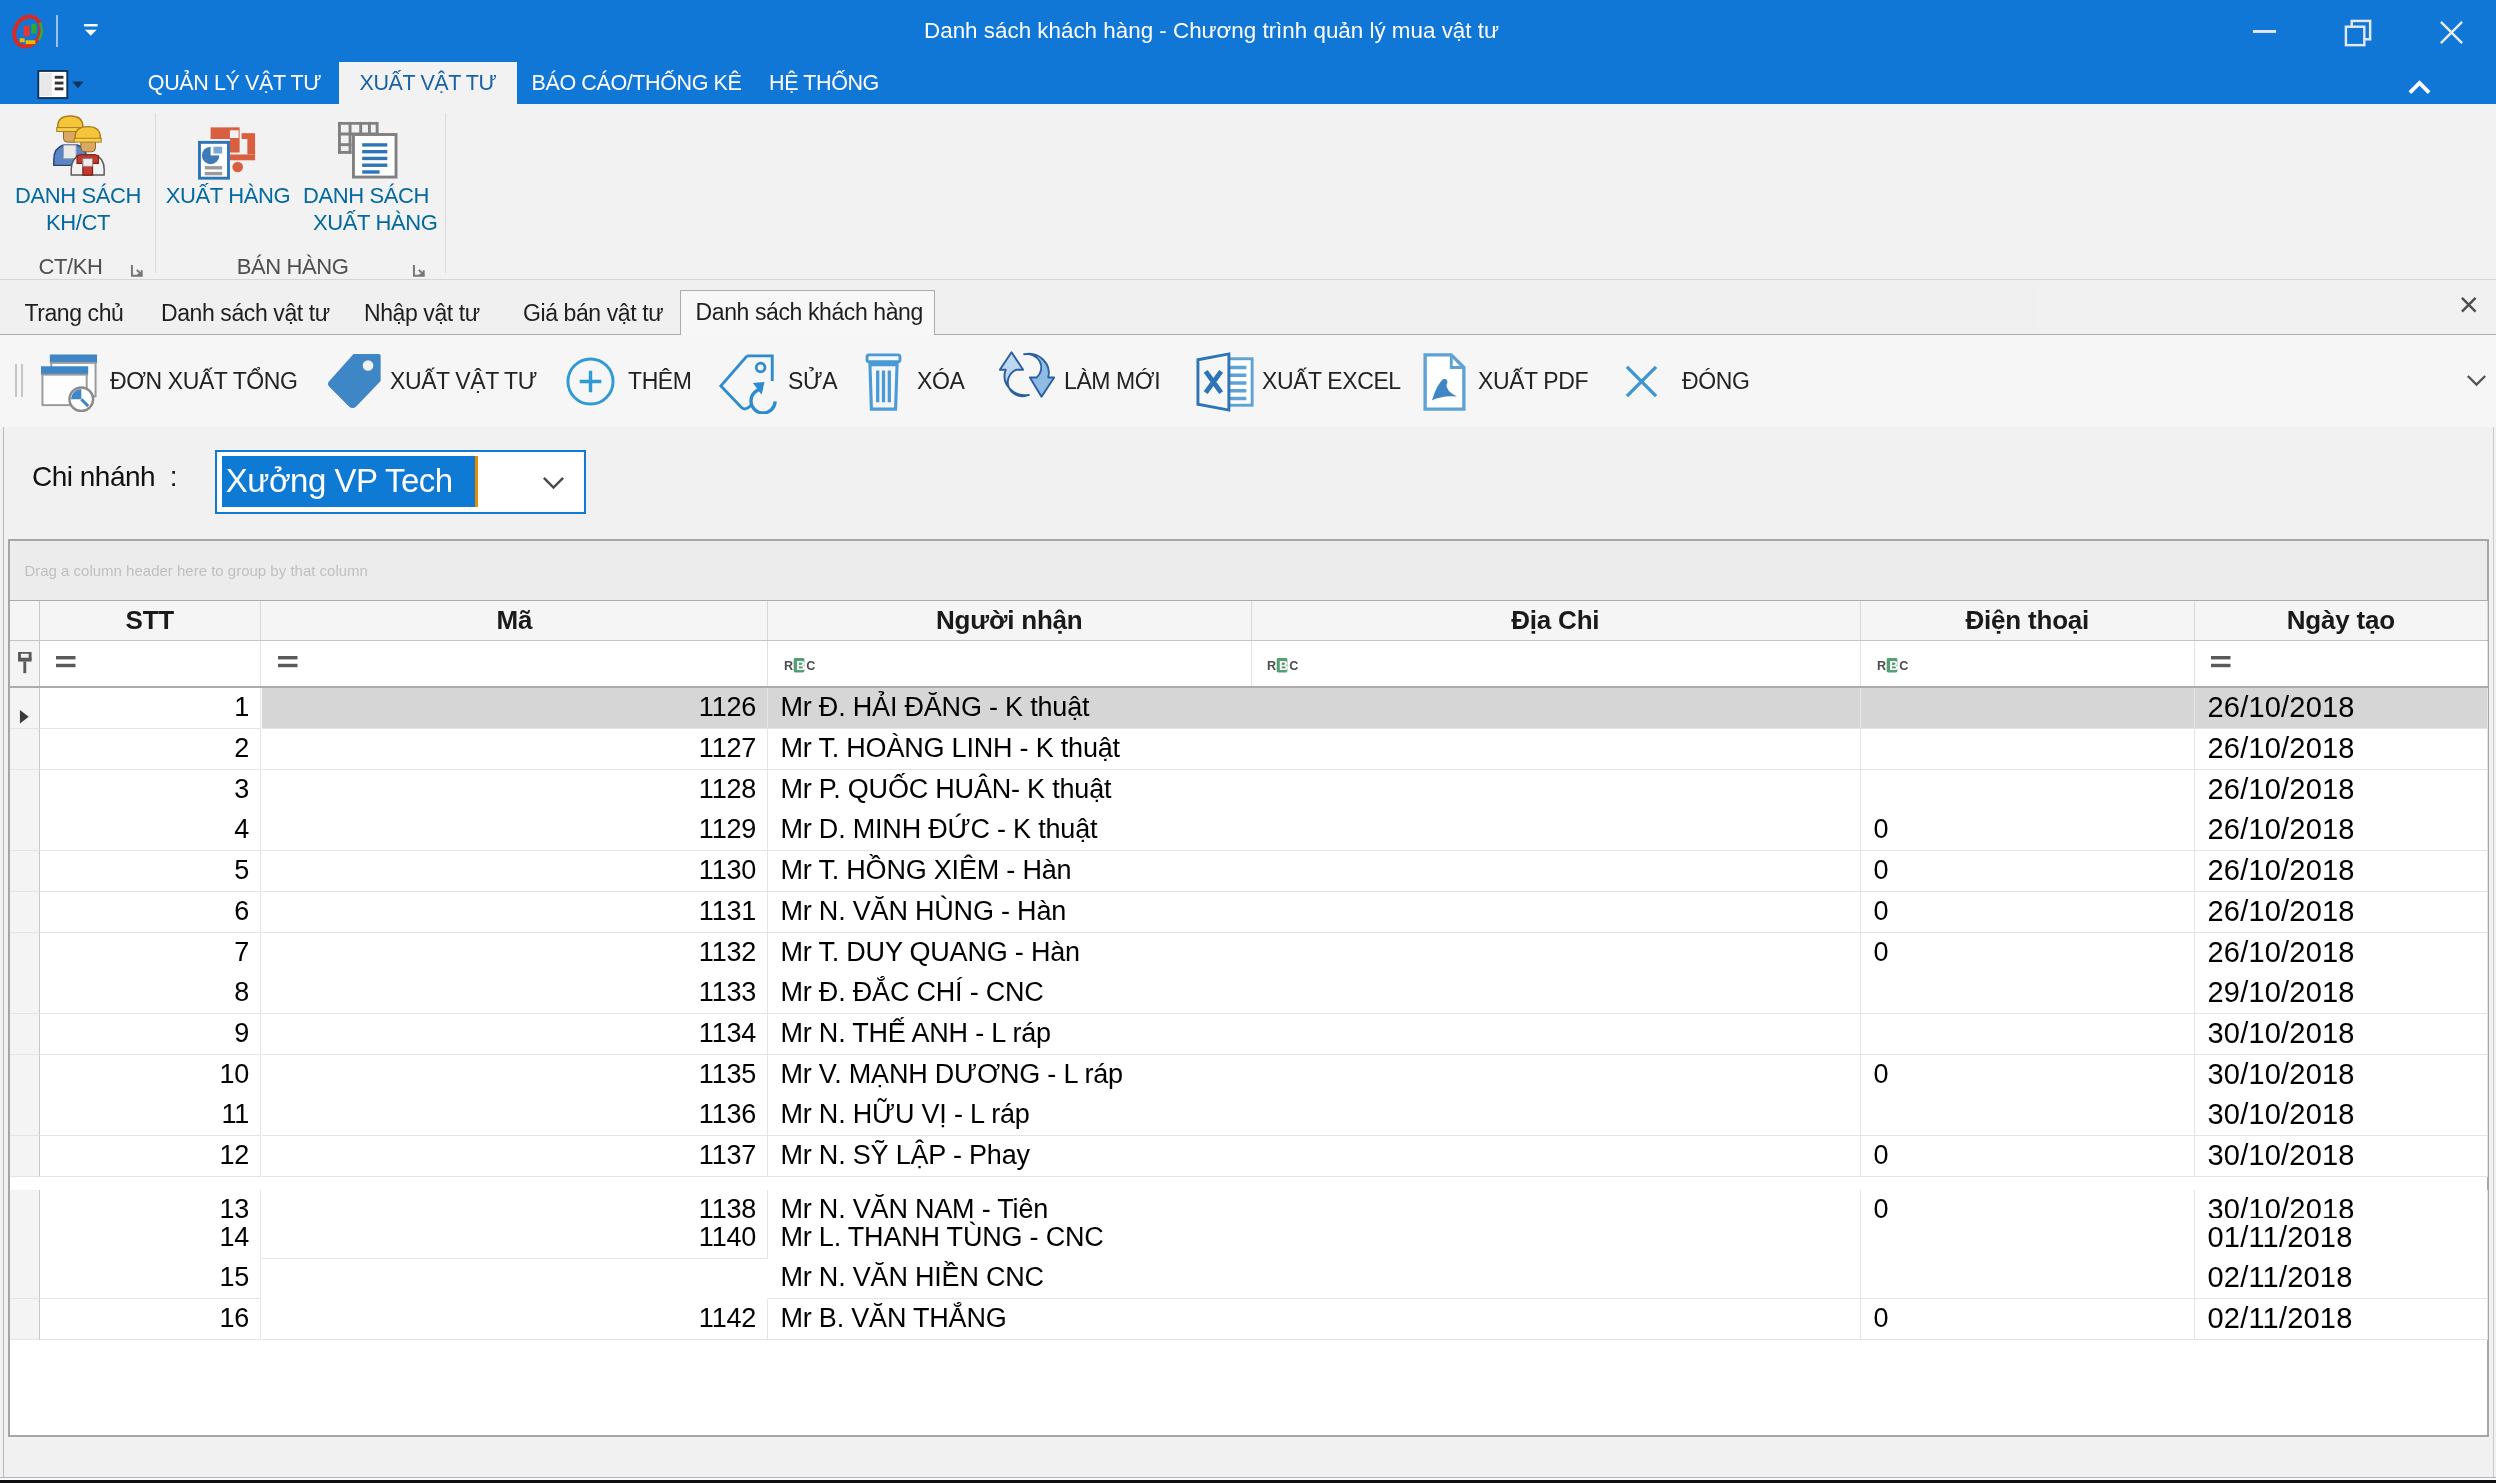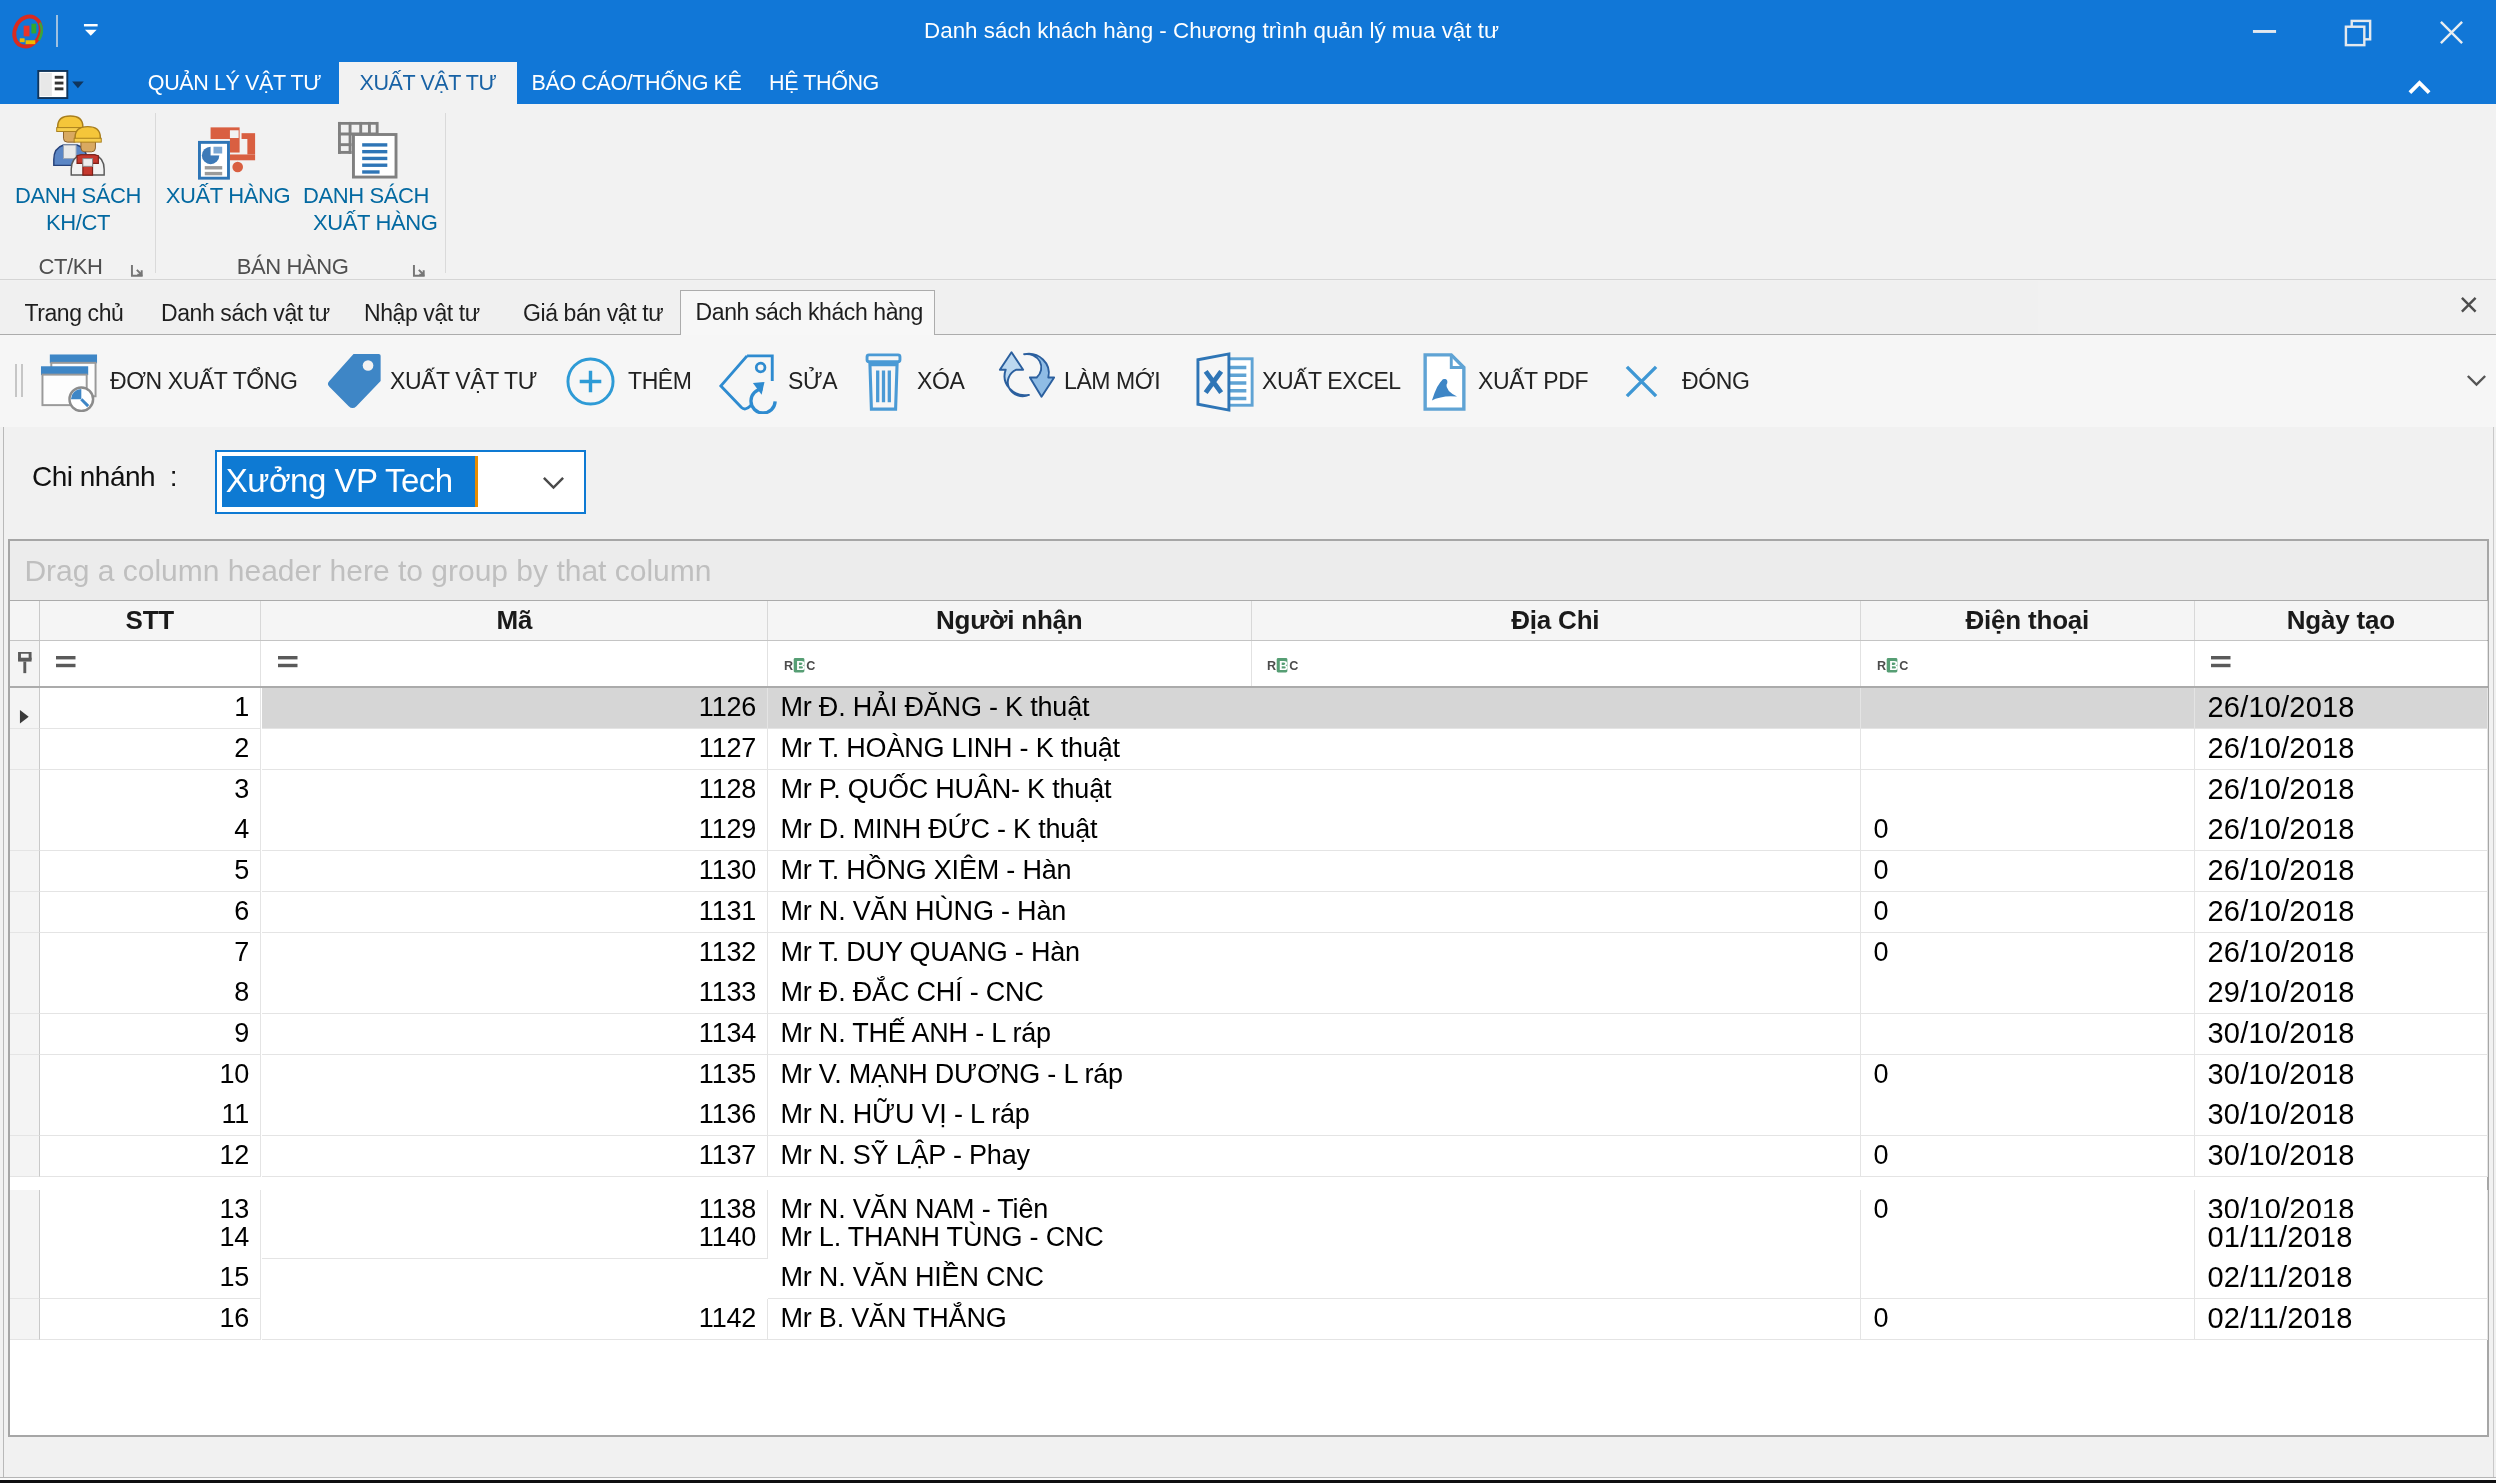--- a/index.html
+++ b/index.html
@@ -37,21 +37,21 @@
   #rborder { position:absolute; left:2493px; top:427px; width:1px; height:1050px; background:#C9C9C9; }
 
   #lbl-chinhanh { position:absolute; left:32px; top:461px; font-size:28px; color:#111111; letter-spacing:-0.5px; }
   #combo { position:absolute; left:215px; top:450px; width:371px; height:64px; background:#FFFFFF; border:2px solid #0E7AD3; }
   #combo .sel { position:absolute; left:4.9px; top:3.9px; width:254px; height:51px; background:#0E7AD3; color:#FFFFFF; font-size:33px; line-height:50px; padding-left:3.9px; white-space:nowrap; letter-spacing:-0.5px; }
   #combo .cursor { position:absolute; left:258px; top:3.9px; width:2.9px; height:51px; background:#E88C00; }
   #combo .chev { position:absolute; left:324px; top:22.4px; }
 
   
   #grid { position:absolute; left:7.8px; top:539px; width:2481px; height:898px; background:#FFFFFF; border:2px solid #A6A6A6; }
-  #grouppanel { position:absolute; left:0; top:0; width:2477px; height:60px; background:#ECECEC; color:#BFBFBF; font-size:30px; line-height:59px; padding-left:14.6px; border-bottom:1px solid #ABABAB; }
+  #grouppanel { position:absolute; left:0; top:0; width:2477px; height:60px; background:#ECECEC; color:#BFBFBF; font-size:15px; line-height:59px; padding-left:14.6px; border-bottom:1px solid #ABABAB; }
   #hdrrow { position:absolute; left:0; top:60px; width:2477px; height:40px; background:#F5F5F5; border-bottom:1px solid #C4C4C4; }
   .hcell { position:absolute; top:0; height:39px; line-height:39px; text-align:center; font-weight:bold; color:#1A1A1A; font-size:26px; border-right:1px solid #D8D8D8; letter-spacing:-0.2px; }
   #filtrow { position:absolute; left:0; top:100px; width:2477px; height:47px; background:#FFFFFF; border-bottom:2px solid #ABABAB; }
   .fcell { position:absolute; top:0; height:45px; border-right:1px solid #E2E2E2; }
   .row { position:absolute; left:0; width:2477px; height:41px; }
   .cell { position:absolute; top:0; height:100%; border-right:1px solid #E4E4E4; border-bottom:1px solid #E4E4E4; font-size:27px; color:#000000; white-space:nowrap; overflow:hidden; letter-spacing:-0.2px; }
   .num { text-align:right; padding-right:10.7px; }
   .txt { text-align:left; padding-left:12.7px; }
 
   #belowgrid { position:absolute; left:3.9px; top:1438px; width:2489px; height:39px; background:#F1F1F1; }

